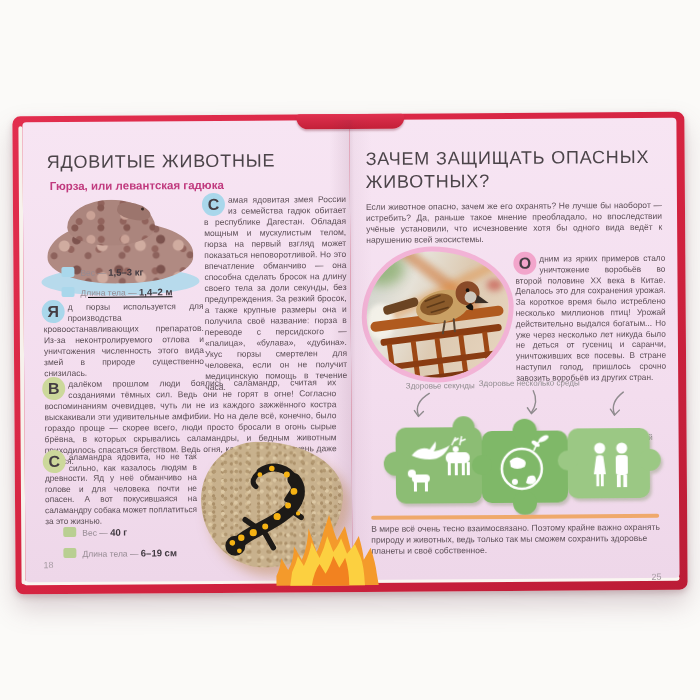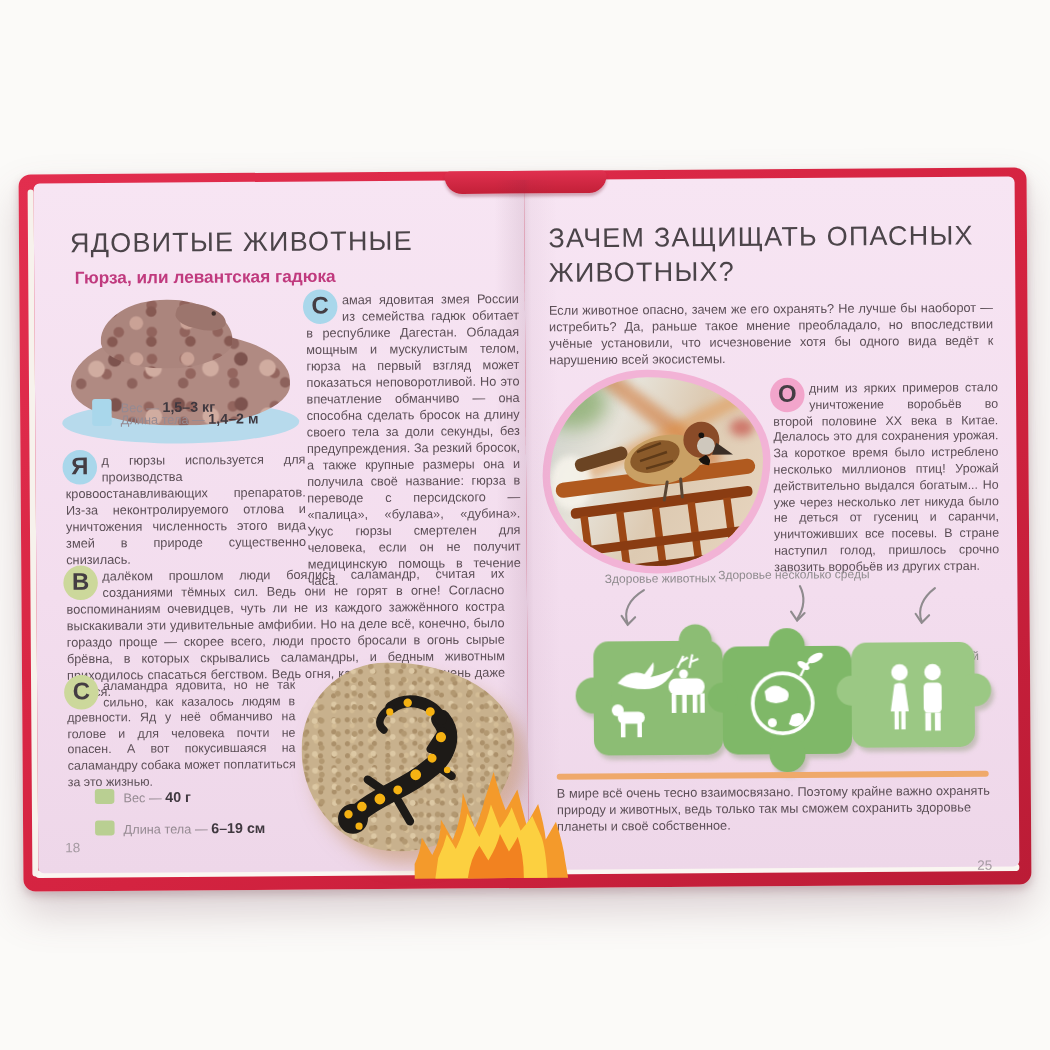--- a/index.html
+++ b/index.html
@@ -116,21 +116,21 @@
         <div class="snake-eye"></div>
       </div>
 
       <div class="para" style="left:181px;top:74px;width:142px;height:196px;">
         <span class="dropcap dc-blue"><span>С</span></span><span>амая ядовитая змея России из семейства гадюк обитает в республике Дагестан. Обладая мощным и мускулистым телом, гюрза на первый взгляд может показаться неповоротливой. Но это впечатление обманчиво — она способна сделать бросок на длину своего тела за доли секунды, без предупреждения. За резкий бросок, а также крупные размеры она и получила своё название: гюрза в переводе с персидского — «палица», «булава», «дубина». Укус гюрзы смертелен для человека, если он не получит медицинскую помощь в течение часа.</span>
       </div>
 
       <div class="stat-row" style="left:38px;top:140px;">
         <span class="bullet blue"></span><span class="stat-label">Вес — </span><span class="stat-value">1,5–3 кг</span>
       </div>
-      <div class="stat-row" style="left:38px;top:148px;">
+      <div class="stat-row" style="left:38px;top:160px;text-decoration:underline;">
         <span class="bullet blue"></span><span class="stat-label">Длина тела — </span><span class="stat-value">1,4–2 м</span>
       </div>
 
       <div class="para" style="left:20px;top:180px;width:160px;">
         <span class="dropcap dc-blue"><span>Я</span></span><span>д гюрзы используется для производства кровоостанавливающих препаратов. Из-за неконтролируемого отлова и уничтожения численность этого вида змей в природе существенно снизилась.</span>
       </div>
 
 
       <div class="para" style="left:20px;top:257px;width:292px;">
         <span class="dropcap dc-olive"><span>В</span></span><span>далёком прошлом люди боялись саламандр, считая их созданиями тёмных сил. Ведь они не горят в огне! Согласно воспоминаниям очевидцев, чуть ли не из каждого зажжённого костра выскакивали эти удивительные амфибии. Но на деле всё, конечно, было гораздо проще — скорее всего, люди просто бросали в огонь сырые брёвна, в которых скрывались саламандры, и бедным животным приходилось спасаться бегством. Ведь огня, как и жары, они очень даже боятся.</span>
@@ -212,21 +212,21 @@
             <polygon points="111,44 122,52 108,52" fill="#3a2e26"></polygon>
             <path d="M78 70 L76 82 M87 68 L88 80" stroke="#5a4634" stroke-width="2" stroke-linecap="round"></path>
           </g>
         </svg>
       </div>
 
       <div class="para" style="left:165px;top:135px;width:150px;font-size:8.3px;line-height:10.8px;">
         <span class="dropcap dc-pink"><span>О</span></span><span>дним из ярких примеров стало уничтожение воробьёв во второй половине XX века в Китае. Делалось это для сохранения урожая. За короткое время было истреблено несколько миллионов птиц! Урожай действительно выдался богатым... Но уже через несколько лет никуда было не деться от гусениц и саранчи, уничтоживших все посевы. В стране наступил голод, пришлось срочно завозить воробьёв из других стран.</span>
       </div>
 
-      <div class="puzzle-label" style="left:34px;top:262px;width:110px;">Здоровье животных</div>
+      <div class="puzzle-label" style="left:34px;top:262px;width:110px;">Здоровье секунды</div>
       <div class="puzzle-label" style="left:117px;top:260px;width:122px;">Здоровье несколько среды</div>
       <div class="puzzle-label" style="left:224px;top:275px;width:92px;margin-top:40px;">Здоровье людей</div>
 
       <svg class="arrow" style="left:58px;top:272px;" viewBox="0 0 24 26">
         <path d="M20 2 C 10 8, 6 16, 9 24" fill="none" stroke="#8f8b8e" stroke-width="1.4" stroke-linecap="round"></path>
         <path d="M5 19 L9 25 L14 20" fill="none" stroke="#8f8b8e" stroke-width="1.4" stroke-linecap="round"></path>
       </svg>
       <svg class="arrow" style="left:168px;top:270px;" viewBox="0 0 24 26">
         <path d="M14 2 C 18 10, 16 18, 12 24" fill="none" stroke="#8f8b8e" stroke-width="1.4" stroke-linecap="round"></path>
         <path d="M8 19 L12 25 L17 20" fill="none" stroke="#8f8b8e" stroke-width="1.4" stroke-linecap="round"></path>

